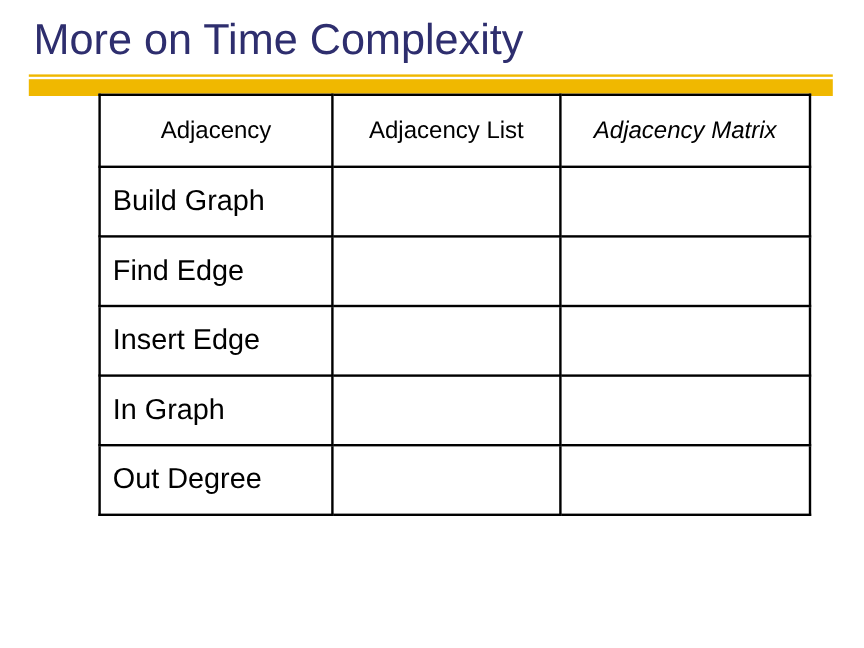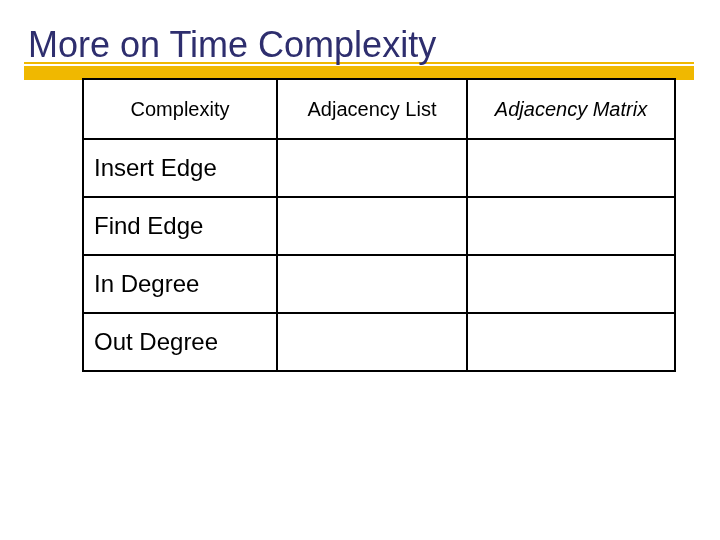--- a/index.html
+++ b/index.html
@@ -12,21 +12,21 @@
     overflow: hidden;
   }
   .slide {
     position: relative;
     width: 720px;
     height: 540px;
     box-sizing: border-box;
   }
   .title {
     position: absolute;
-    top: 24px;
+    top: 12px;
     left: 28px;
     font-size: 36px;
     color: #2e2e6e;
     font-weight: 400;
     z-index: 3;
   }
   .rule-thin {
     position: absolute;
     top: 62px;
     left: 24px;
@@ -86,38 +86,43 @@
 <div class="slide">
 
   <div class="title">More on Time Complexity</div>
   <div class="rule-thin"></div>
   <div class="rule-thick"></div>
 
   <div class="table-wrap">
     <table>
       <thead>
         <tr>
-          <th class="col-op">Complexity</th>
+          <th class="col-op">Adjacency</th>
           <th class="col-al">Adjacency List</th>
           <th class="col-am">Adjacency Matrix</th>
         </tr>
       </thead>
       <tbody>
         <tr>
-          <td class="row-label">Insert Edge</td>
+          <td class="row-label">Build Graph</td>
           <td class="cell"></td>
           <td class="cell"></td>
         </tr>
         <tr>
           <td class="row-label">Find Edge</td>
           <td class="cell"></td>
           <td class="cell"></td>
         </tr>
         <tr>
-          <td class="row-label">In Degree</td>
+          <td class="row-label">Insert Edge</td>
+          <td class="cell"></td>
+          <td class="cell"></td>
+        </tr>
+        <tr>
+          <td class="row-label">In Graph</td>
           <td class="cell"></td>
           <td class="cell"></td>
         </tr>
         <tr>
           <td class="row-label">Out Degree</td>
           <td class="cell"></td>
           <td class="cell"></td>
         </tr>
       </tbody>
     </table>

